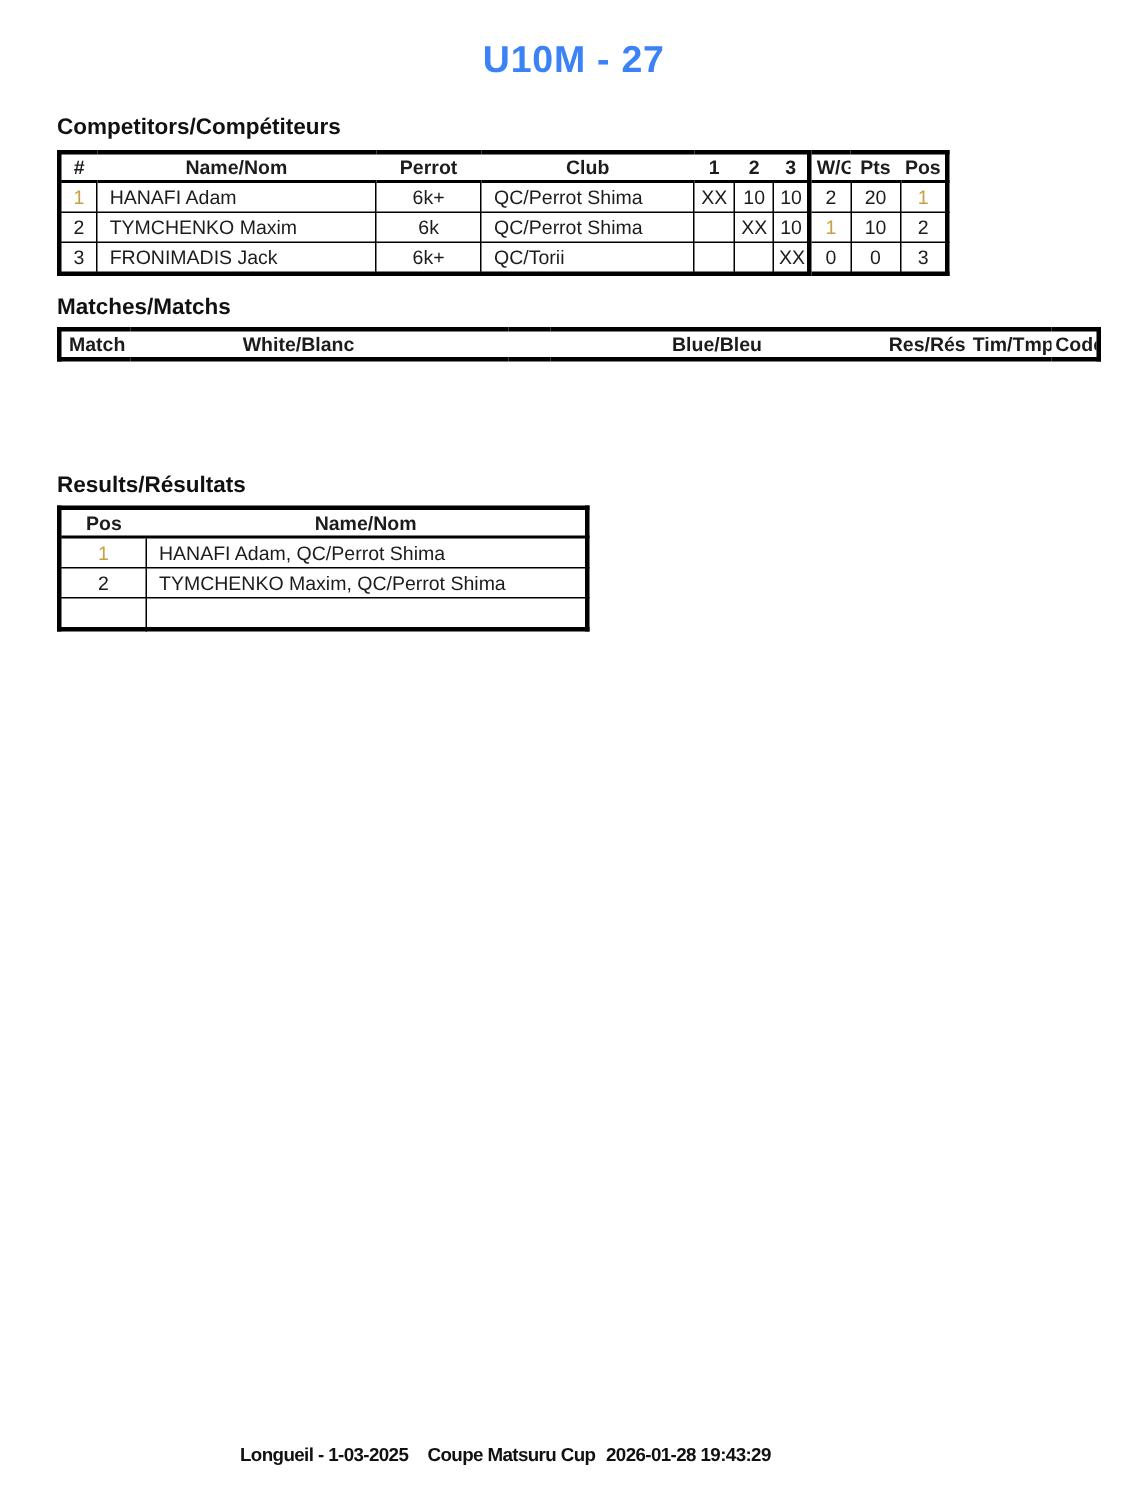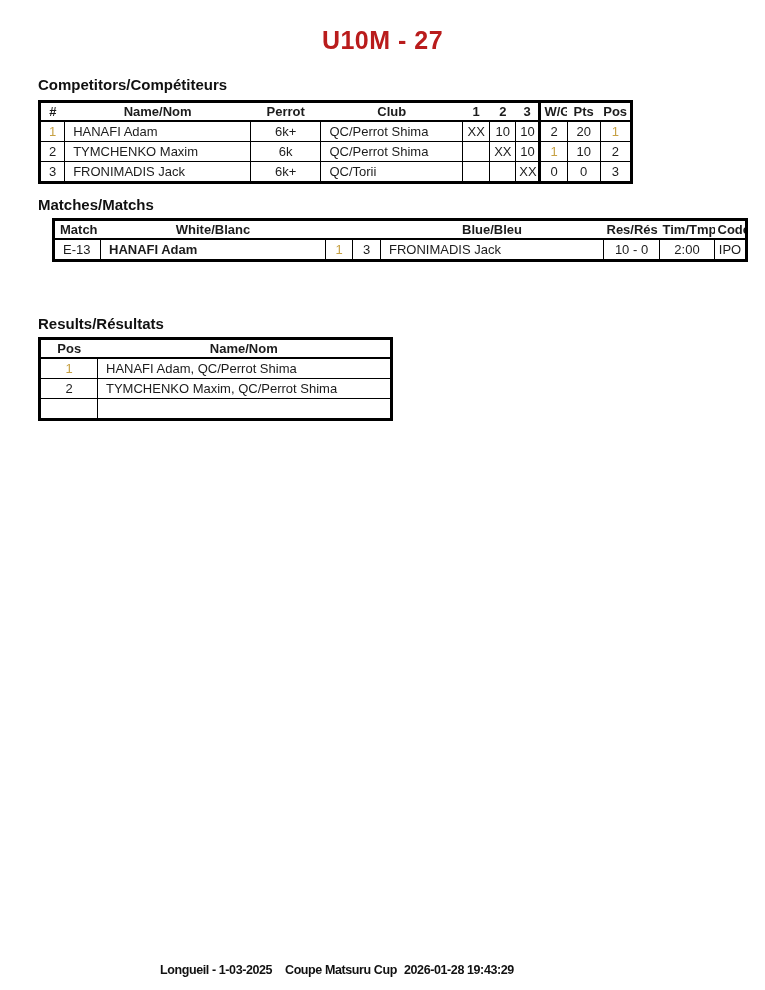--- a/index.html
+++ b/index.html
@@ -3,21 +3,21 @@
 <meta charset="utf-8">
 <style>
   html,body{margin:0;padding:0;}
   body{
     width:765px;height:990px;position:relative;background:#ffffff;
     font-family:"Liberation Sans",sans-serif;color:#1c1c1c;
     -webkit-font-smoothing:antialiased;
   }
   .page-title{
     position:absolute;top:26px;left:0;width:765px;text-align:center;
-    font-size:25px;font-weight:bold;letter-spacing:.5px;color:#b91c1c;
+    font-size:25px;font-weight:bold;letter-spacing:.5px;color:#3b82f6;
   }
   .sec-h{position:absolute;font-size:15px;font-weight:bold;color:#111;}
   #competitors-heading{top:76px;left:38px;width:510px;}
   #matches-heading{top:196px;left:38px;width:693px;}
   #results-heading{top:315px;left:38px;width:335px;}
 
   table.sheet{
     position:absolute;border-collapse:collapse;table-layout:fixed;
     font-size:13px;background:#fff;border:3px solid #000;
   }
@@ -29,21 +29,21 @@
     border:1.5px solid #000;height:19px;padding:0 3px;text-align:center;
     white-space:nowrap;overflow:hidden;
   }
   .sheet .al{text-align:left;padding-left:8px;margin-top:40px;}
   .sheet th.al{padding-left:5px;}
   .thick-l{border-left:3px solid #000 !important;margin-top:32px;}
   .gold{color:#c7a144;}
   .b{font-weight:bold;}
 
   #competitors-table{top:100px;left:38px;width:595px;}
-  #matches-table{top:218px;left:52px;width:693px;padding-left:24px;}
+  #matches-table{top:218px;left:38px;width:693px;padding-left:24px;}
   #results-table{top:337px;left:38px;width:352px;}
 
   .footer-item{
     position:absolute;top:963px;font-size:12.5px;font-weight:bold;
     letter-spacing:-.4px;color:#111;white-space:nowrap;
   }
   #footer-location{left:112px;padding-left:48px;}
   #footer-event{left:285px;}
   #footer-timestamp{left:404px;}
 </style>
@@ -136,30 +136,20 @@
       <tr>
     <th class="al">Match</th>
     <th>White/Blanc</th>
     <th></th>
     <th></th>
     <th>Blue/Bleu</th>
     <th>Res/Rés</th>
     <th>Tim/Tmp</th>
     <th>Code</th>
   </tr>
-  <tr>
-    <td class="al">E-13</td>
-    <td class="al b">HANAFI Adam</td>
-    <td class="gold">1</td>
-    <td>3</td>
-    <td class="al">FRONIMADIS Jack</td>
-    <td>10 - 0</td>
-    <td>2:00</td>
-    <td>IPO</td>
-  </tr>
 </tbody>
   </table>
 
 <div class="sec-h" id="results-heading">Results/Résultats</div>
 
 <table class="sheet" id="results-table">
   <colgroup>
     <col style="width:58px">
       <col style="width:294px">
   </colgroup>

